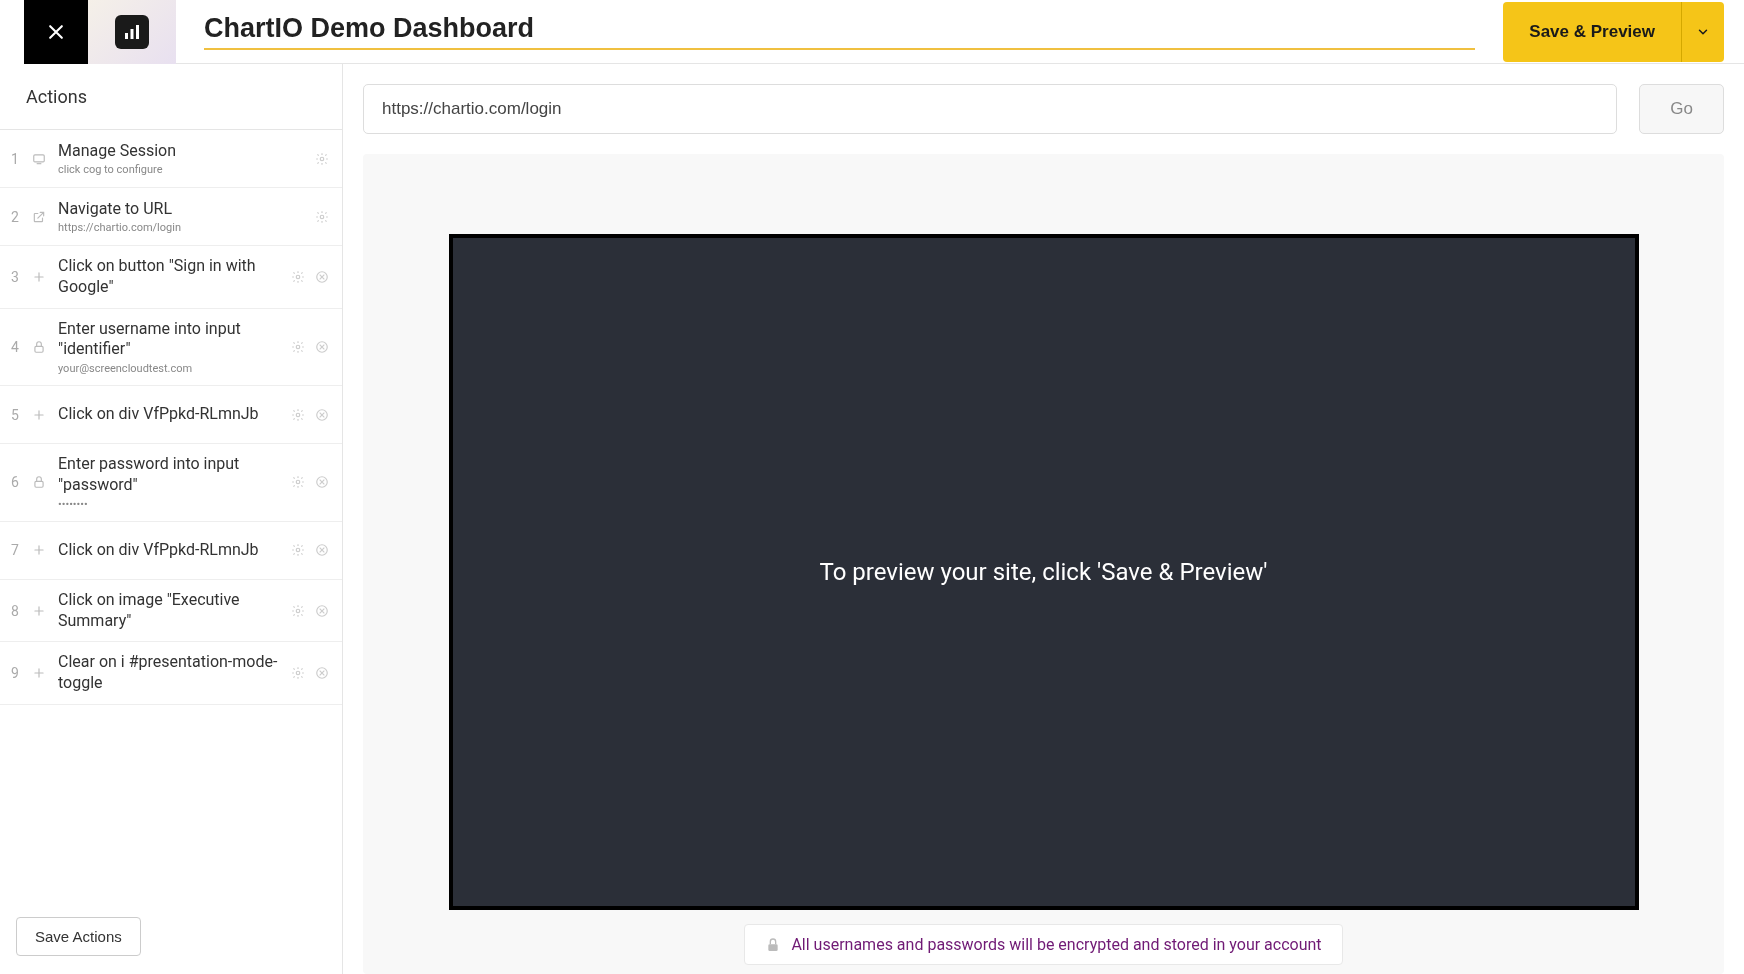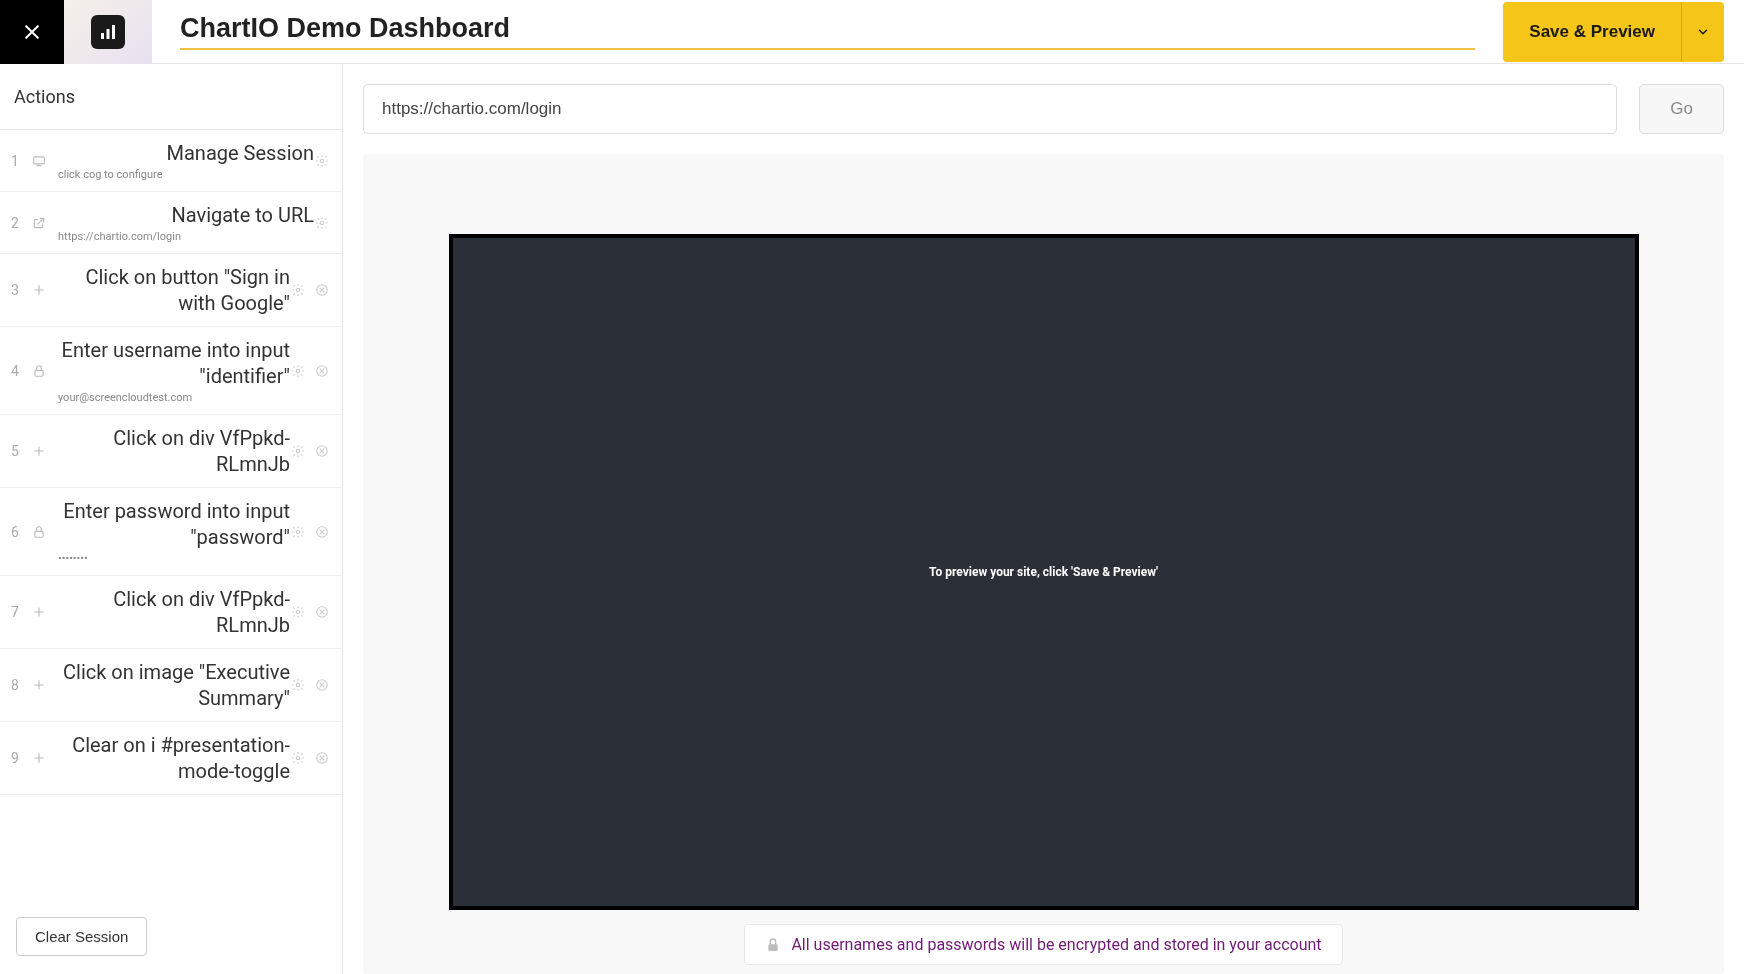--- a/index.html
+++ b/index.html
@@ -12,20 +12,21 @@
     background: #fff;
     width: 1744px;
     height: 974px;
     overflow: hidden;
   }
   .header {
     display: flex;
     align-items: center;
     height: 64px;
     border-bottom: 1px solid #e5e5e5;
+    margin-left: 24px;
   }
   .close-btn {
     width: 64px;
     height: 64px;
     background: #000;
     display: flex;
     align-items: center;
     justify-content: center;
     cursor: pointer;
   }
@@ -95,21 +96,21 @@
   .sidebar {
     width: 343px;
     border-right: 1px solid #e5e5e5;
     display: flex;
     flex-direction: column;
   }
   .sidebar-title {
     font-size: 18px;
     font-weight: 400;
     color: #333;
-    padding: 22px 10px 22px 14px;
+    padding: 22px 10px 22px 26px;
     border-bottom: 1px solid #e5e5e5;
   }
   .action-list {
     flex: 1;
     overflow-y: auto;
   }
   .action-item {
     display: flex;
     align-items: center;
     border-bottom: 1px solid #eee;
@@ -126,24 +127,23 @@
     width: 26px;
     display: flex;
     justify-content: center;
     color: #bbb;
   }
   .action-text {
     flex: 1;
     padding-left: 6px;
   }
   .action-title {
-    font-size: 20px;
+    font-size: 16px;
     color: #333;
     line-height: 1.3;
-    text-align: right;
   }
   .action-sub {
     font-size: 11px;
     color: #888;
     margin-top: 2px;
   }
   .action-controls {
     display: flex;
     gap: 8px;
     padding-right: 4px;
@@ -213,22 +213,22 @@
     width: 1190px;
     height: 676px;
     background: #2b2f38;
     border: 4px solid #000;
     display: flex;
     align-items: center;
     justify-content: center;
   }
   .preview-text {
     color: #fff;
-    font-size: 12px;
-    font-weight: 700;
+    font-size: 24px;
+    font-weight: 400;
   }
   .encrypt-bar {
     margin-top: 14px;
     background: #fff;
     border: 1px solid #e8e8e8;
     border-radius: 4px;
     padding: 10px 20px;
     display: flex;
     align-items: center;
     gap: 10px;
@@ -486,21 +486,21 @@
             <div class="ctrl-icon">
               <svg width="14" height="14" viewBox="0 0 24 24">
                 <circle cx="12" cy="12" r="9" fill="none" stroke="#ccc" stroke-width="2"></circle>
                 <path d="M8 8l8 8M16 8l-8 8" stroke="#ccc" stroke-width="2"></path>
               </svg>
             </div>
           </div>
         </div>
       </div>
     <div class="clear-wrap">
-      <button class="clear-btn">Clear Session</button>
+      <button class="clear-btn">Save Actions</button>
     </div>
   </div>
 
   <div class="content">
     <div class="urlbar-row">
       <input class="url-input" value="https://chartio.com/login" style="">
       <button class="go-btn">Go</button>
     </div>
     <div class="preview-area-outer">
       <div class="preview-frame">

